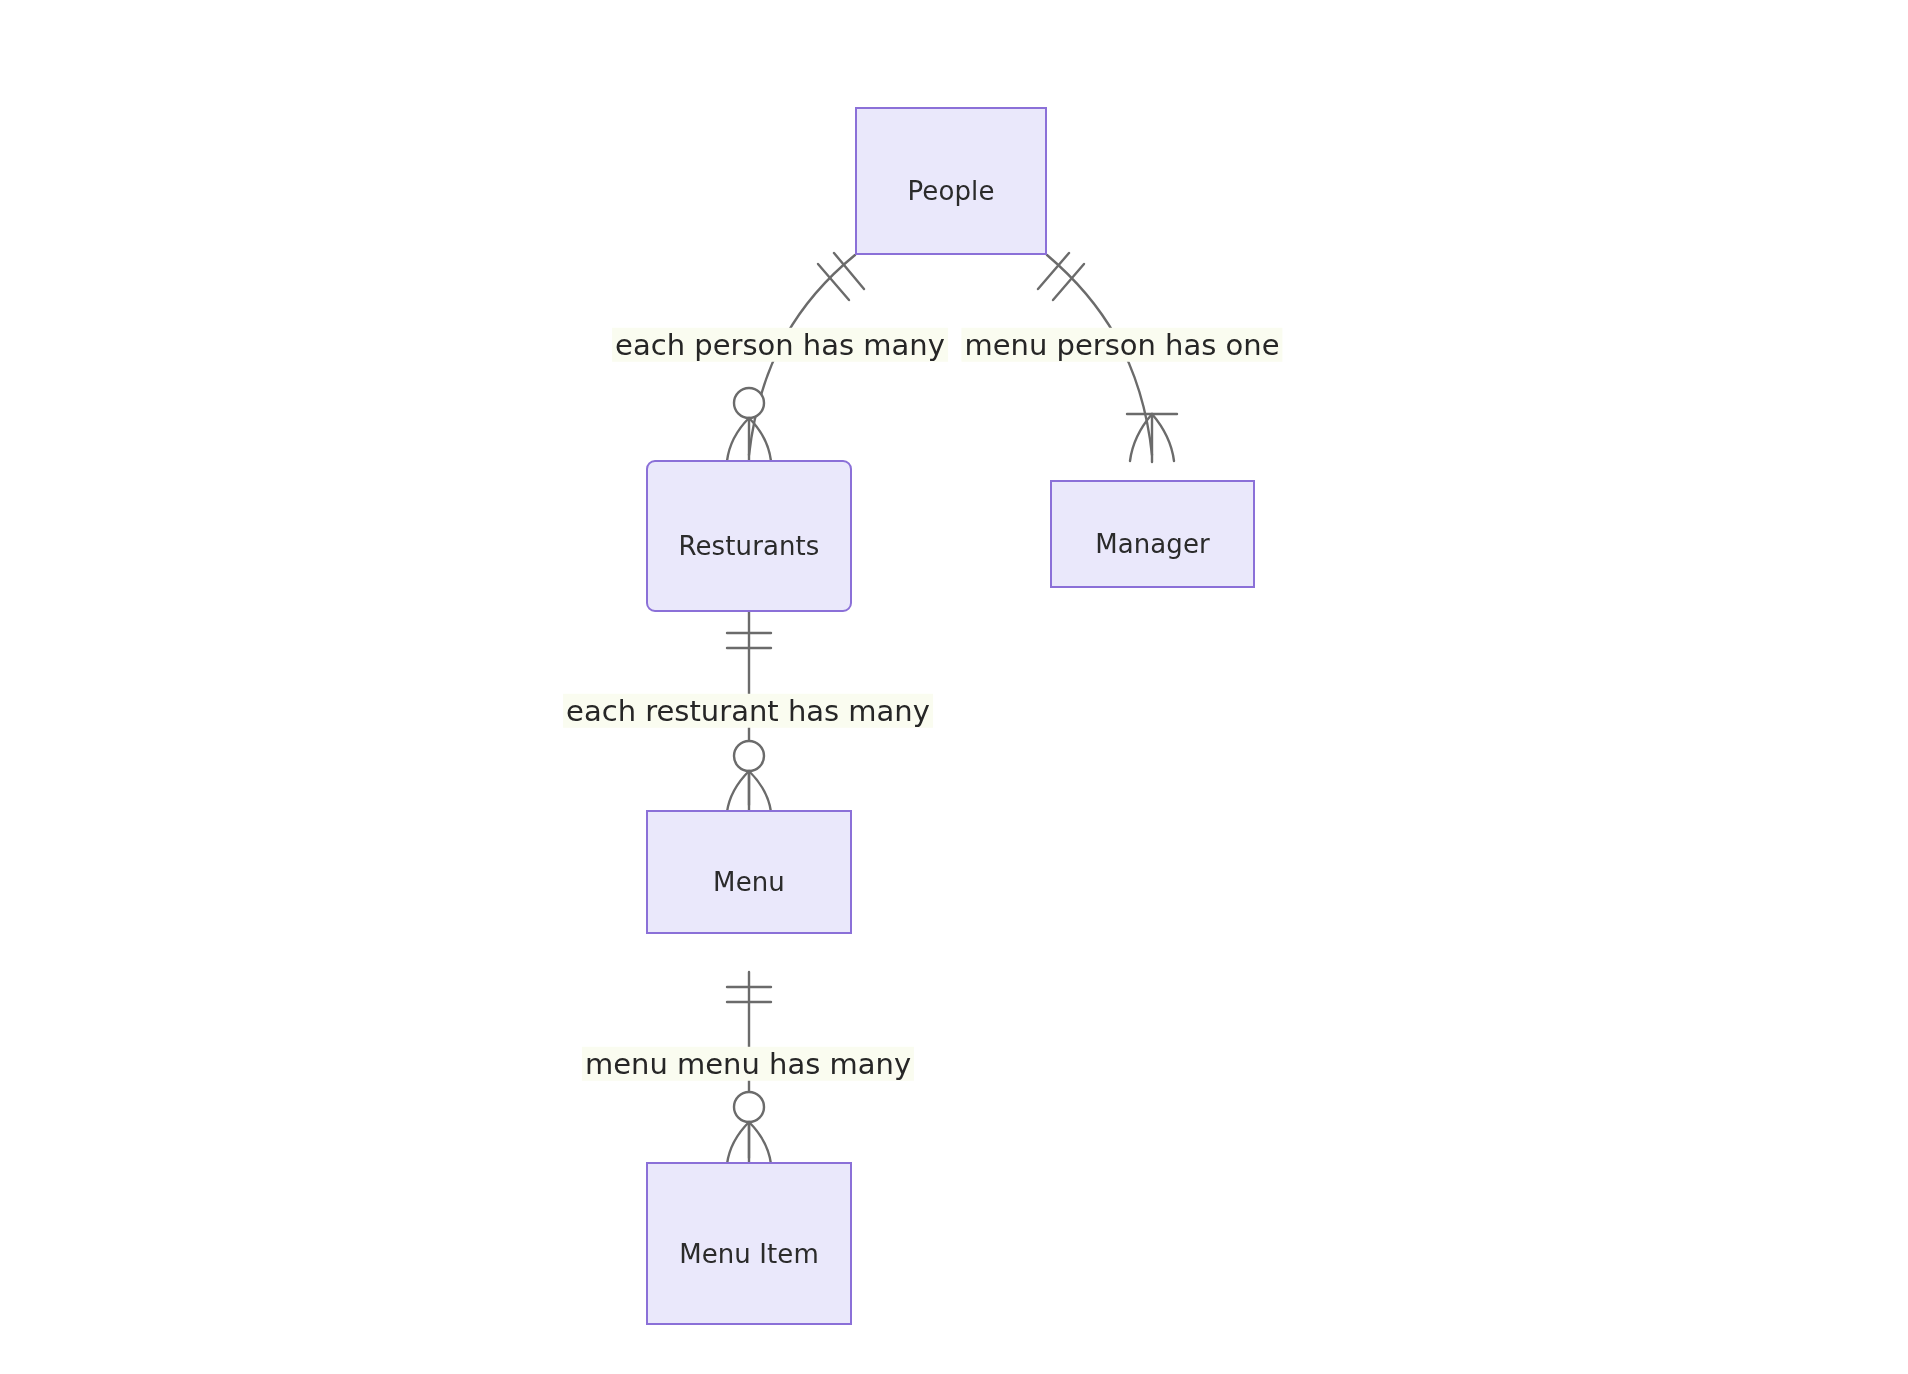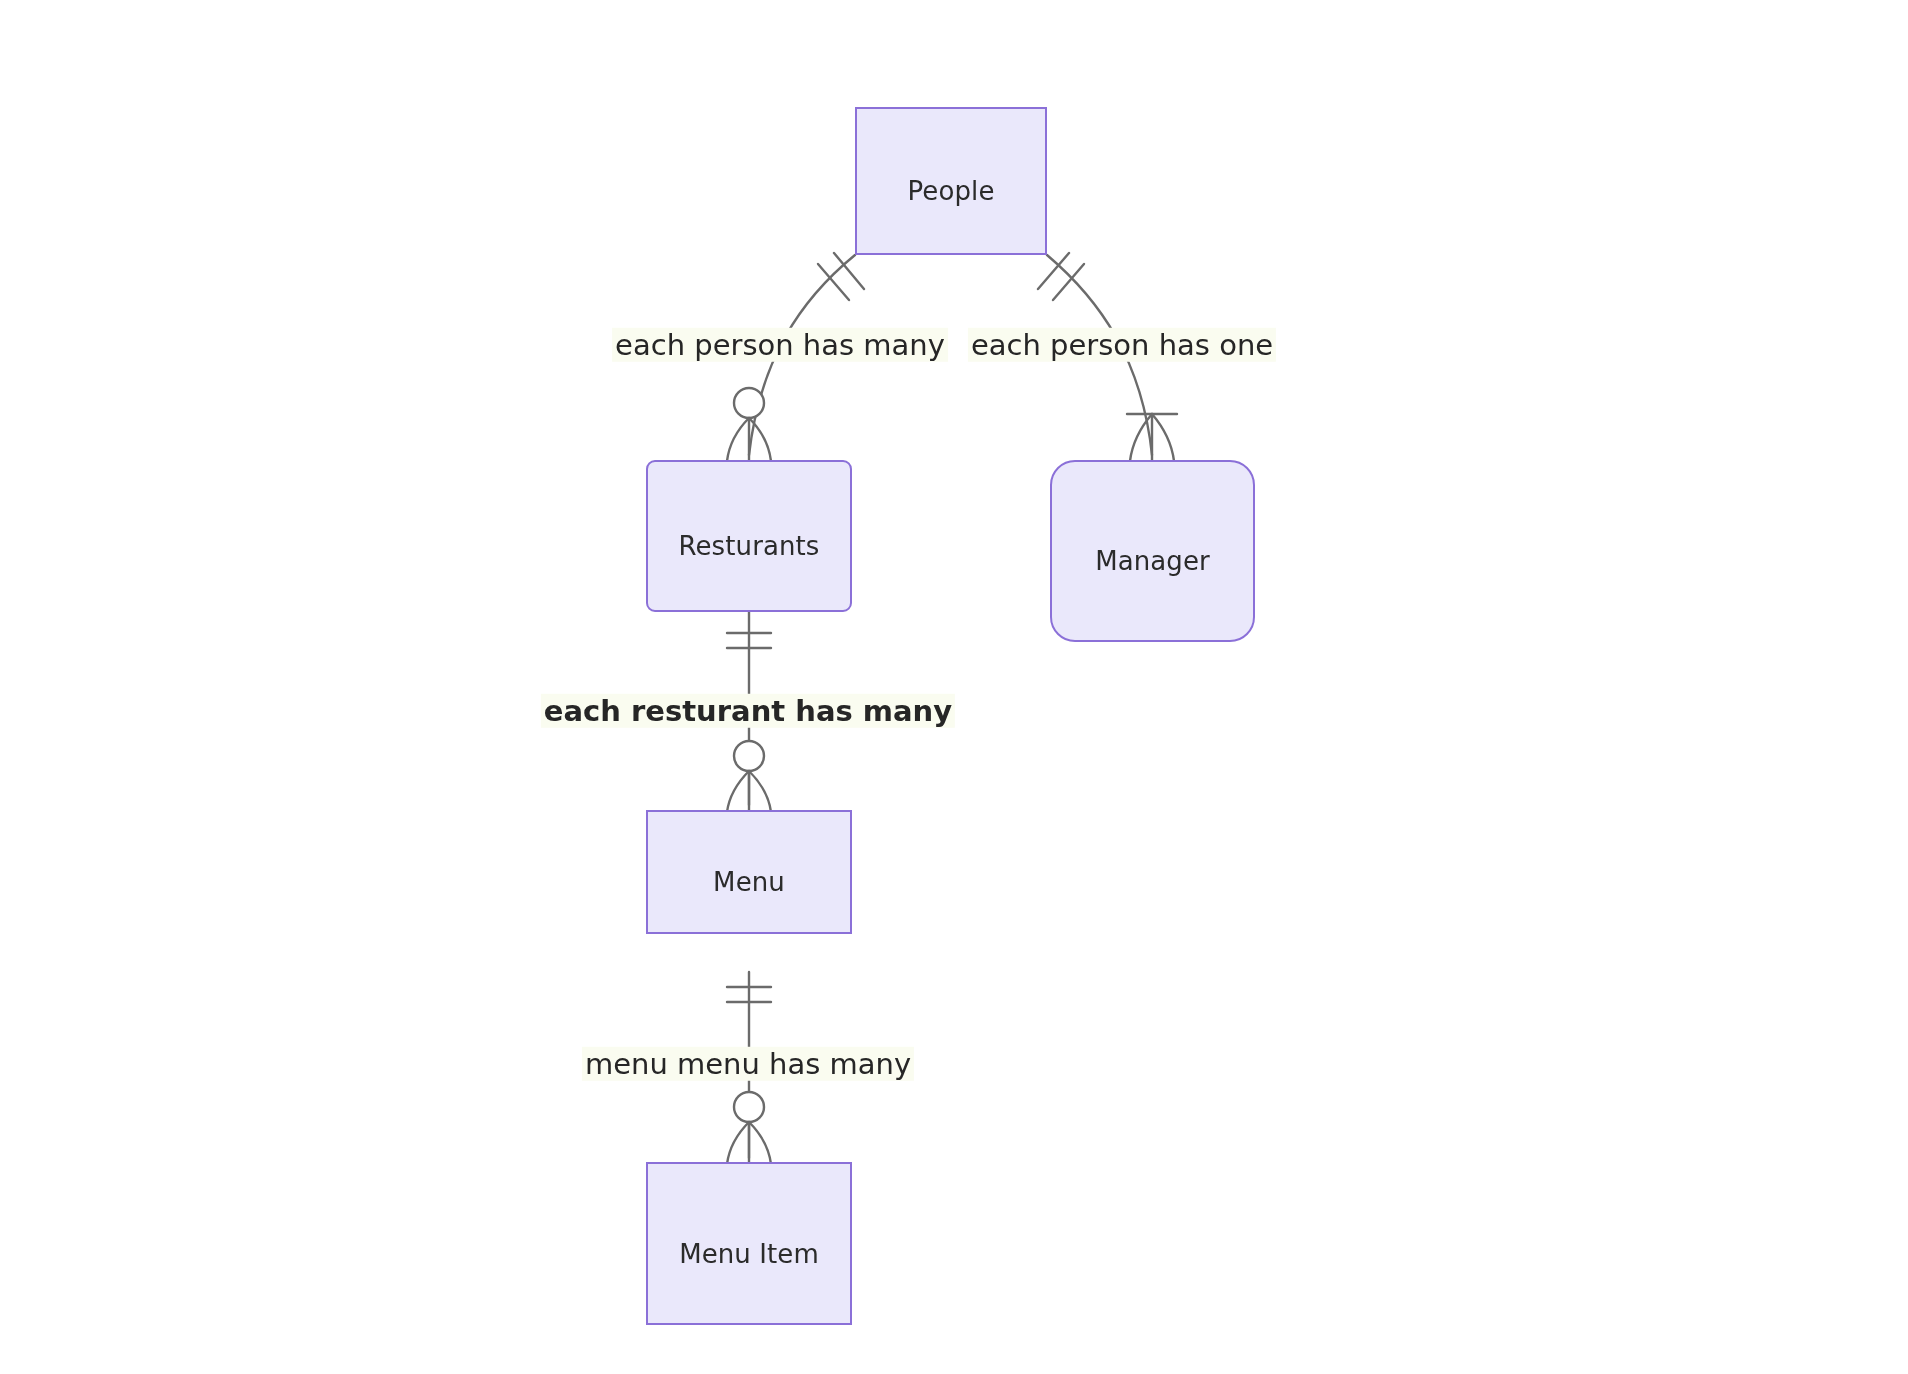--- a/index.html
+++ b/index.html
@@ -127,33 +127,33 @@
   </svg>
 
   <div class="entity" style="left:855px; top:107px; width:192px; height:148px;">
     <span class="entity-label">People</span>
   </div>
 
   <div class="entity" style="left:646px; top:460px; width:206px; height:152px;border-radius:9px;">
     <span class="entity-label">Resturants</span>
   </div>
 
-  <div class="entity" style="left:1050px; top:460px; width:205px; height:182px;border-radius:25px;">
+  <div class="entity" style="left:1050px; top:480px; width:205px; height:108px;">
     <span class="entity-label">Manager</span>
   </div>
 
   <div class="entity" style="left:646px; top:810px; width:206px; height:124px;">
     <span class="entity-label">Menu</span>
   </div>
 
   <div class="entity" style="left:646px; top:1162px; width:206px; height:163px;">
     <span class="entity-label">Menu Item</span>
   </div>
 
   <div class="edge-label" style="left:780px; top:345px;">each person has many</div>
 
-  <div class="edge-label" style="left:1122px; top:345px;">each person has one</div>
+  <div class="edge-label" style="left:1122px; top:345px;">menu person has one</div>
 
-  <div class="edge-label" style="left:748px; top:711px;font-weight:bold;">each resturant has many</div>
+  <div class="edge-label" style="left:748px; top:711px;">each resturant has many</div>
 
   <div class="edge-label" style="left:748px; top:1064px;">menu menu has many</div>
 
 </div>
 
 </body></html>

